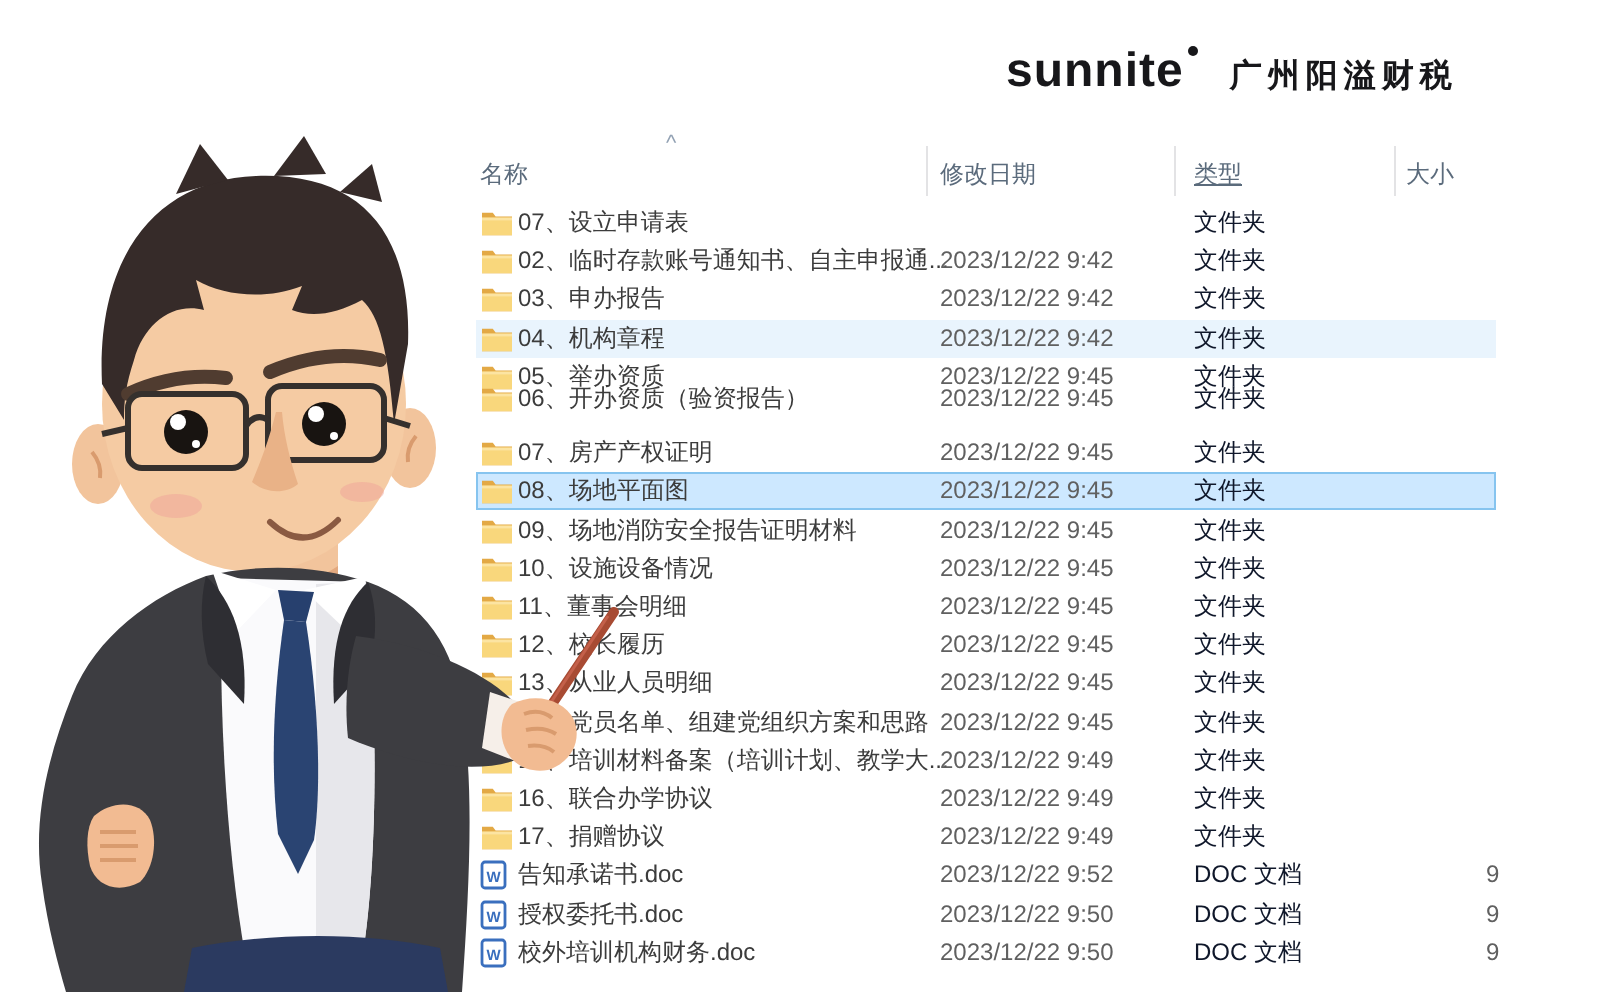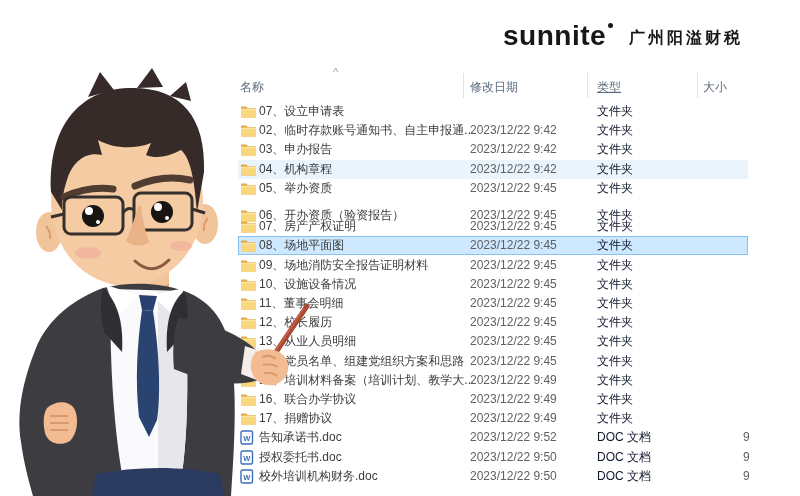--- a/index.html
+++ b/index.html
@@ -2,21 +2,21 @@
 <html><head>
 <meta charset="utf-8">
 <style>
   html,body{margin:0;padding:0}
   body{
     width:800px;height:496px;position:relative;overflow:hidden;background:#ffffff;
     font-family:"Liberation Sans",sans-serif;
   }
   
   .logo{position:absolute;left:503px;top:20px;display:flex;align-items:flex-start;z-index:2;color:#17171a;white-space:nowrap}
-  .brand{font-size:28px;font-weight:bold;letter-spacing:0.5px;line-height:32px}
+  .brand{font-size:24px;font-weight:bold;letter-spacing:0.5px;line-height:32px}
   .tm-dot{width:5px;height:5px;background:#17171a;border-radius:50%;margin:3px 0 0 2px}
   .company{font-size:16px;font-weight:bold;letter-spacing:3px;margin:8px 0 0 16px}
   
   .list-header{position:absolute;left:238px;top:70px;width:545px;height:30px;font-size:12px;color:#5b6b7c;z-index:1}
   .hcell{position:absolute;top:9px;cursor:default}
   .hc0{left:2px}.hc1{left:232px}.hc2{left:359px}.hc3{left:465px}
   .hc2{text-decoration:underline}
   .sort-caret{position:absolute;top:-4px;left:95px;font-size:11px;color:#93a2b4}
   .hsep{position:absolute;top:3px;width:1px;height:25px;background:#e3e3e5}
   .hs1{left:225px}.hs2{left:349px}.hs3{left:459px}
@@ -112,21 +112,21 @@
     <path d="M1,2.4 L6.4,2.4 L7.8,4.3 L16,4.3 L16,13.6 L1,13.6 Z" fill="#e3a945"></path>
     <path d="M1,4.8 L16,4.8 L16,13.6 L1,13.6 Z" fill="#f9d77c"></path>
     <path d="M1,4.8 L16,4.8 L16,6.2 L1,6.2 Z" fill="#fce4a2"></path>
   </svg>
 </span>
     <span class="cell name">05、举办资质</span>
     <span class="cell date">2023/12/22 9:45</span>
     <span class="cell type">文件夹</span>
     <span class="cell size"></span>
   </div>
-    <div class="row" style="top: 104px; text-align: right;">
+    <div class="row" style="top: 88px; text-align: right;">
     <span class="cell icon-slot">
   <svg width="17" height="15" viewBox="0 0 17 15">
     <path d="M1,2.4 L6.4,2.4 L7.8,4.3 L16,4.3 L16,13.6 L1,13.6 Z" fill="#e3a945"></path>
     <path d="M1,4.8 L16,4.8 L16,13.6 L1,13.6 Z" fill="#f9d77c"></path>
     <path d="M1,4.8 L16,4.8 L16,6.2 L1,6.2 Z" fill="#fce4a2"></path>
   </svg>
 </span>
     <span class="cell name">06、开办资质（验资报告）</span>
     <span class="cell date">2023/12/22 9:45</span>
     <span class="cell type">文件夹</span>

